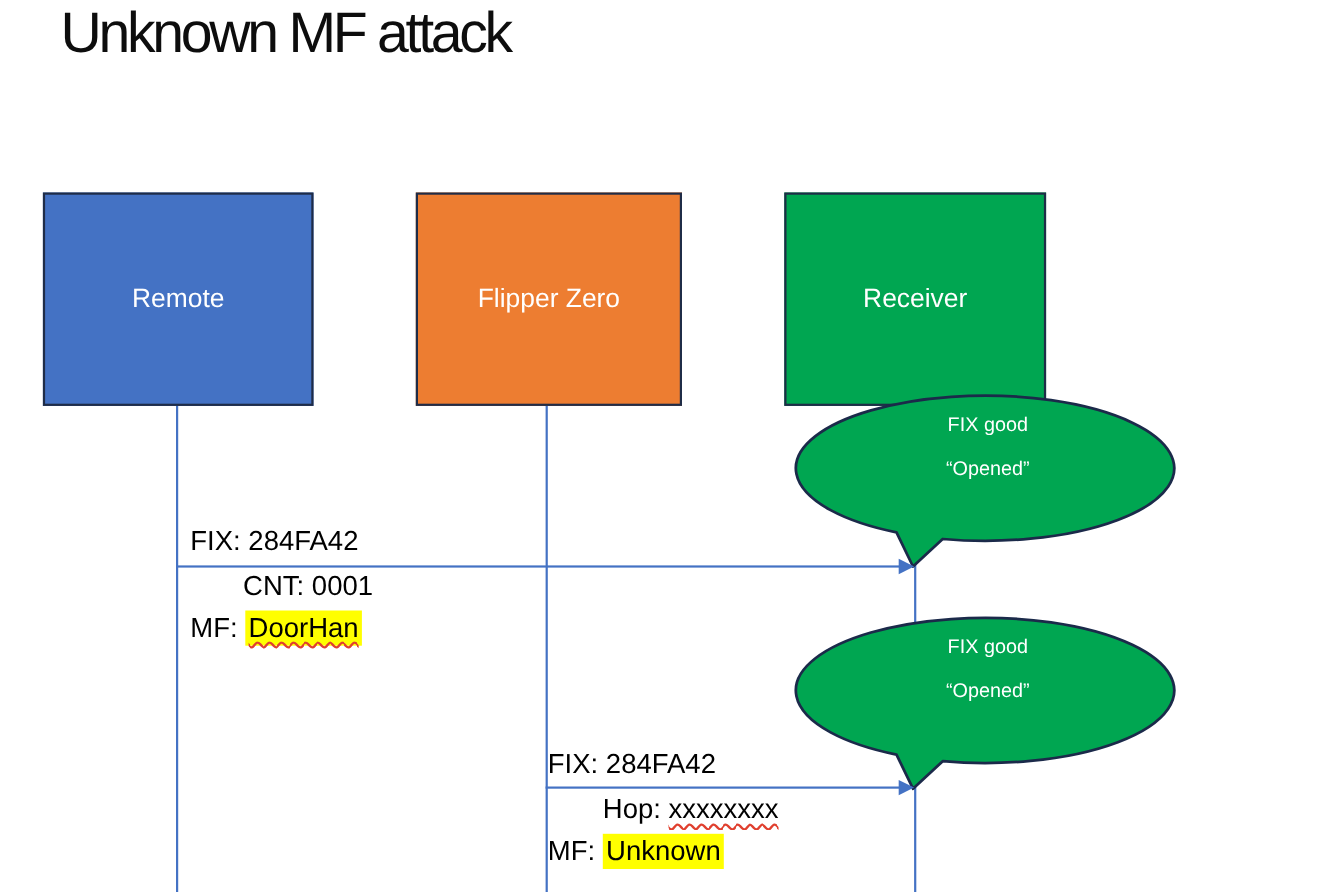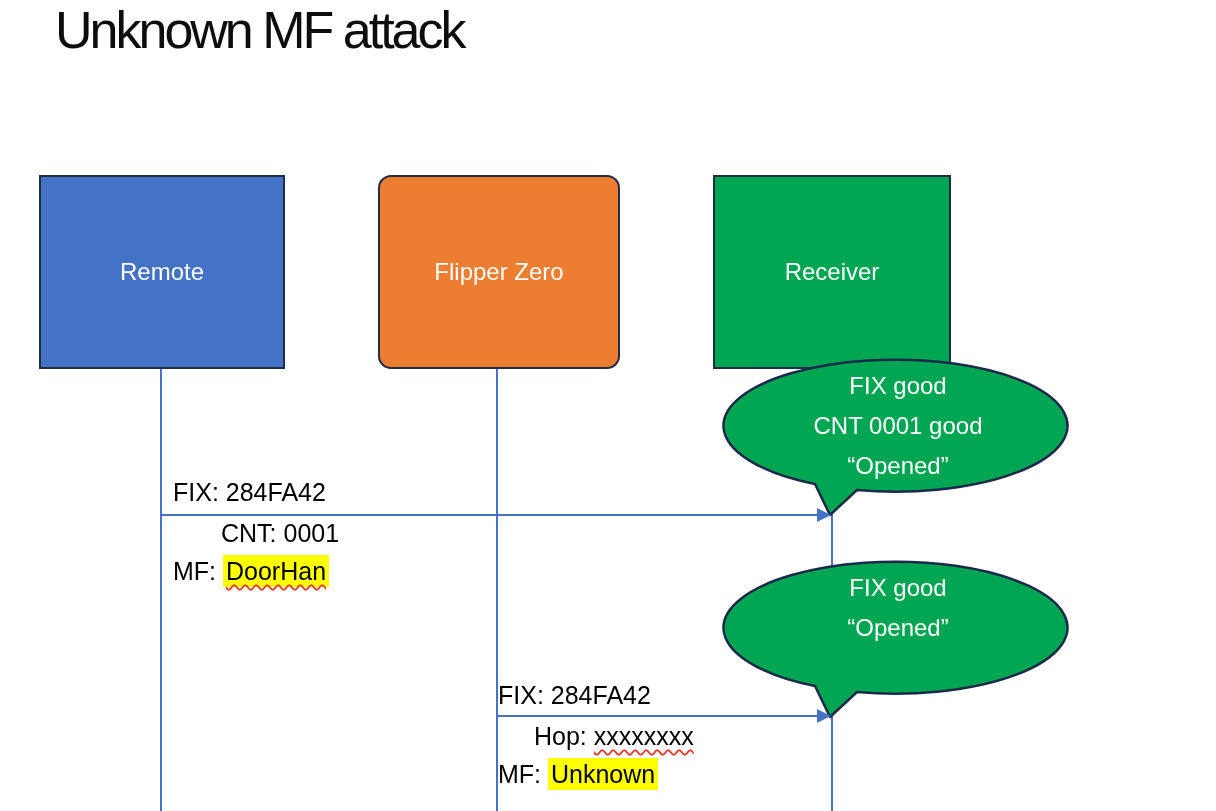--- a/index.html
+++ b/index.html
@@ -15,21 +15,21 @@
   }
   
   .actor{
     position:absolute;top:175px;height:194px;
     border:2px solid var(--actor-border,#1f2c47);
     display:flex;align-items:center;justify-content:center;
     color:var(--actor-label,#ffffff);font-size:24px;
     box-sizing:border-box;z-index:2;
   }
   .actor-remote{left:39px;width:246px;background:var(--actor-remote,#4472C4);}
-  .actor-flipper{left:378px;width:242px;background:var(--actor-flipper,#ED7D31);border-radius:13px;}
+  .actor-flipper{left:378px;width:242px;background:var(--actor-flipper,#ED7D31);}
   .actor-receiver{left:713px;width:238px;background:var(--actor-receiver,#00A651);}
   
   .lifeline{
     position:absolute;top:325px;width:1.5px;height:486px;
     background:var(--line-blue,#4472C4);z-index:1;
   }
   .lifeline-remote{left:160px;}
   .lifeline-flipper{left:496px;}
   .lifeline-receiver{left:831px;}
   
@@ -62,21 +62,21 @@
   .bubble-2{left:718px;top:557px;}
   .bubble svg{position:absolute;left:0;top:0;overflow:visible;}
   .bubble-shape{
     fill:var(--bubble-fill,#00A651);
     stroke:var(--bubble-border,#1B2A4A);
     stroke-width:2.5;stroke-linejoin:round;
   }
   .bubble-text{
     position:absolute;left:2px;top:11px;width:356px;
     text-align:center;color:var(--bubble-text,#ffffff);
-    font-size:24px;line-height:40px;
+    font-size:18px;line-height:40px;
   }
 </style>
 </head>
 <body>
 
 <div id="slide">
 
   <div class="title">Unknown MF attack</div>
 
   <div class="lifeline lifeline-remote"></div>
@@ -98,36 +98,35 @@
   <div class="msg-text" style="left:173px;top:478px;">FIX: 284FA42</div>
   <div class="msg-text" style="left:173px;top:519px;margin-left:48px;">CNT: 0001</div>
   <div class="msg-text" style="left:173px;top:557px;">
     <span>MF:</span>
     <span class="hl squiggle">DoorHan</span>
   </div>
 
   <div class="msg-line msg-line-2"></div>
   <div class="arrowhead arrowhead-2"></div>
   <div class="msg-text" style="left:498px;top:681px;">FIX: 284FA42</div>
-  <div class="msg-text" style="left:498px;top:722px;padding-left:36px;">
+  <div class="msg-text" style="left:512px;top:722px;padding-left:36px;">
     <span>Hop:</span>
     <span class="squiggle">xxxxxxxx</span>
   </div>
   <div class="msg-text" style="left:498px;top:760px;">
     <span>MF:</span>
     <span class="hl">Unknown</span>
   </div>
 
   <div class="bubble bubble-1">
     <svg width="360" height="165" viewBox="0 0 360 165">
       <path class="bubble-shape" d="M 97 129 A 172 66 0 1 1 139 135 L 112 160 Z"></path>
     </svg>
     <div class="bubble-text">
       <div>FIX good</div>
-      <div>CNT 0001 good</div>
       <div>“Opened”</div>
     </div>
   </div>
 
   <div class="bubble bubble-2">
     <svg width="360" height="165" viewBox="0 0 360 165">
       <path class="bubble-shape" d="M 97 129 A 172 66 0 1 1 139 135 L 112 160 Z"></path>
     </svg>
     <div class="bubble-text">
       <div>FIX good</div>

